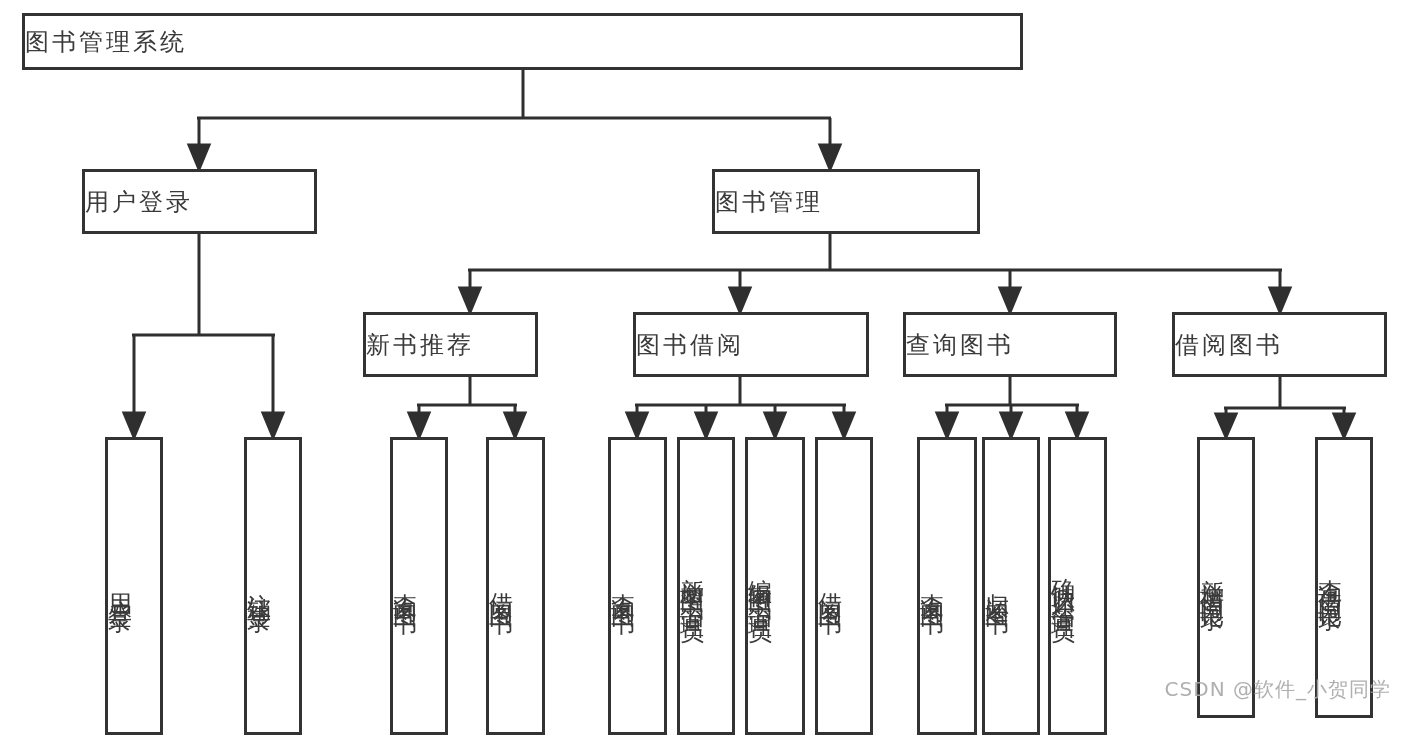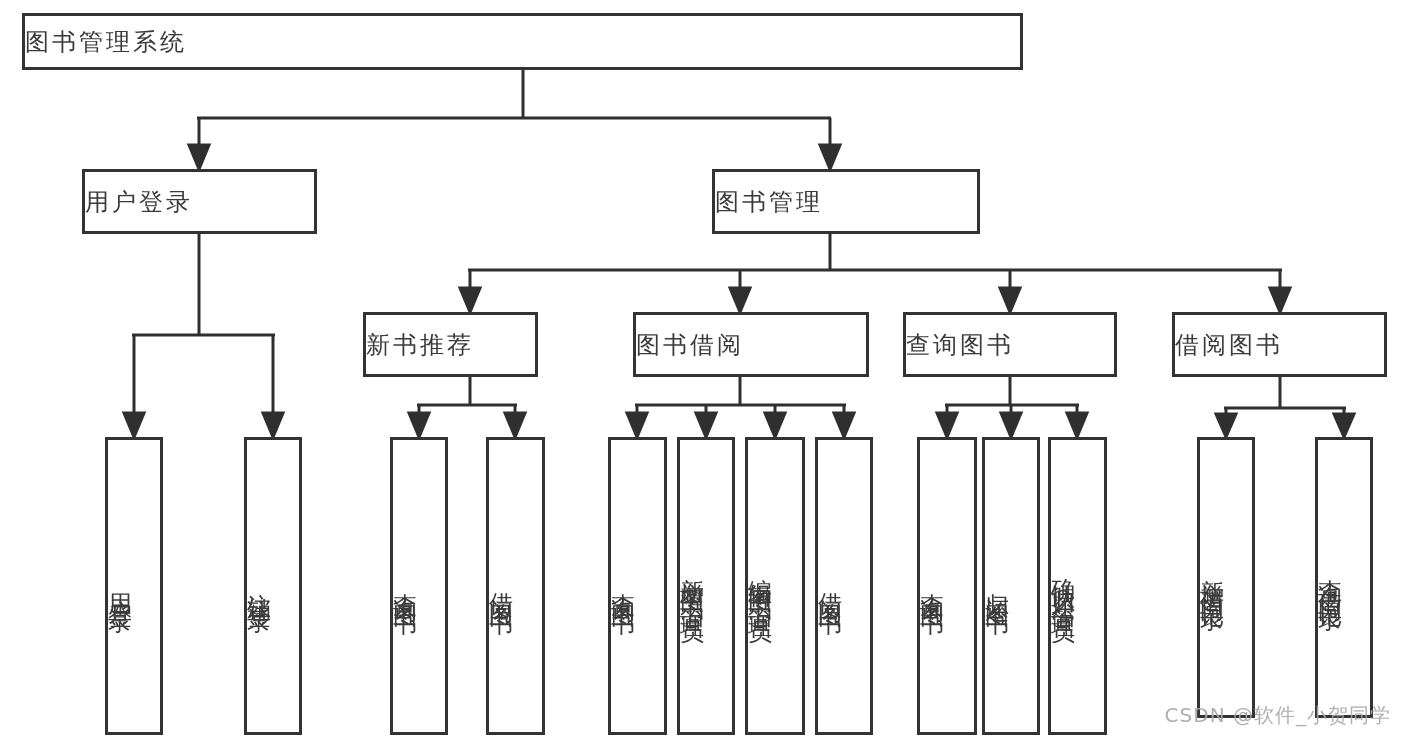--- a/index.html
+++ b/index.html
@@ -40,21 +40,21 @@
   .box.v span {
     writing-mode: vertical-rl;
     text-orientation: mixed;
     font-size: 24px;
     letter-spacing: 6px;
     line-height: 1;
   }
   #watermark {
     position: absolute;
     right: 14px;
-    top: 702px;
+    top: 676px;
     font-size: 20px;
     letter-spacing: 1px;
     color: rgba(168, 168, 168, 0.92);
     z-index: 3;
     white-space: nowrap;
   }
 </style>
 </head>
 <body>
 

